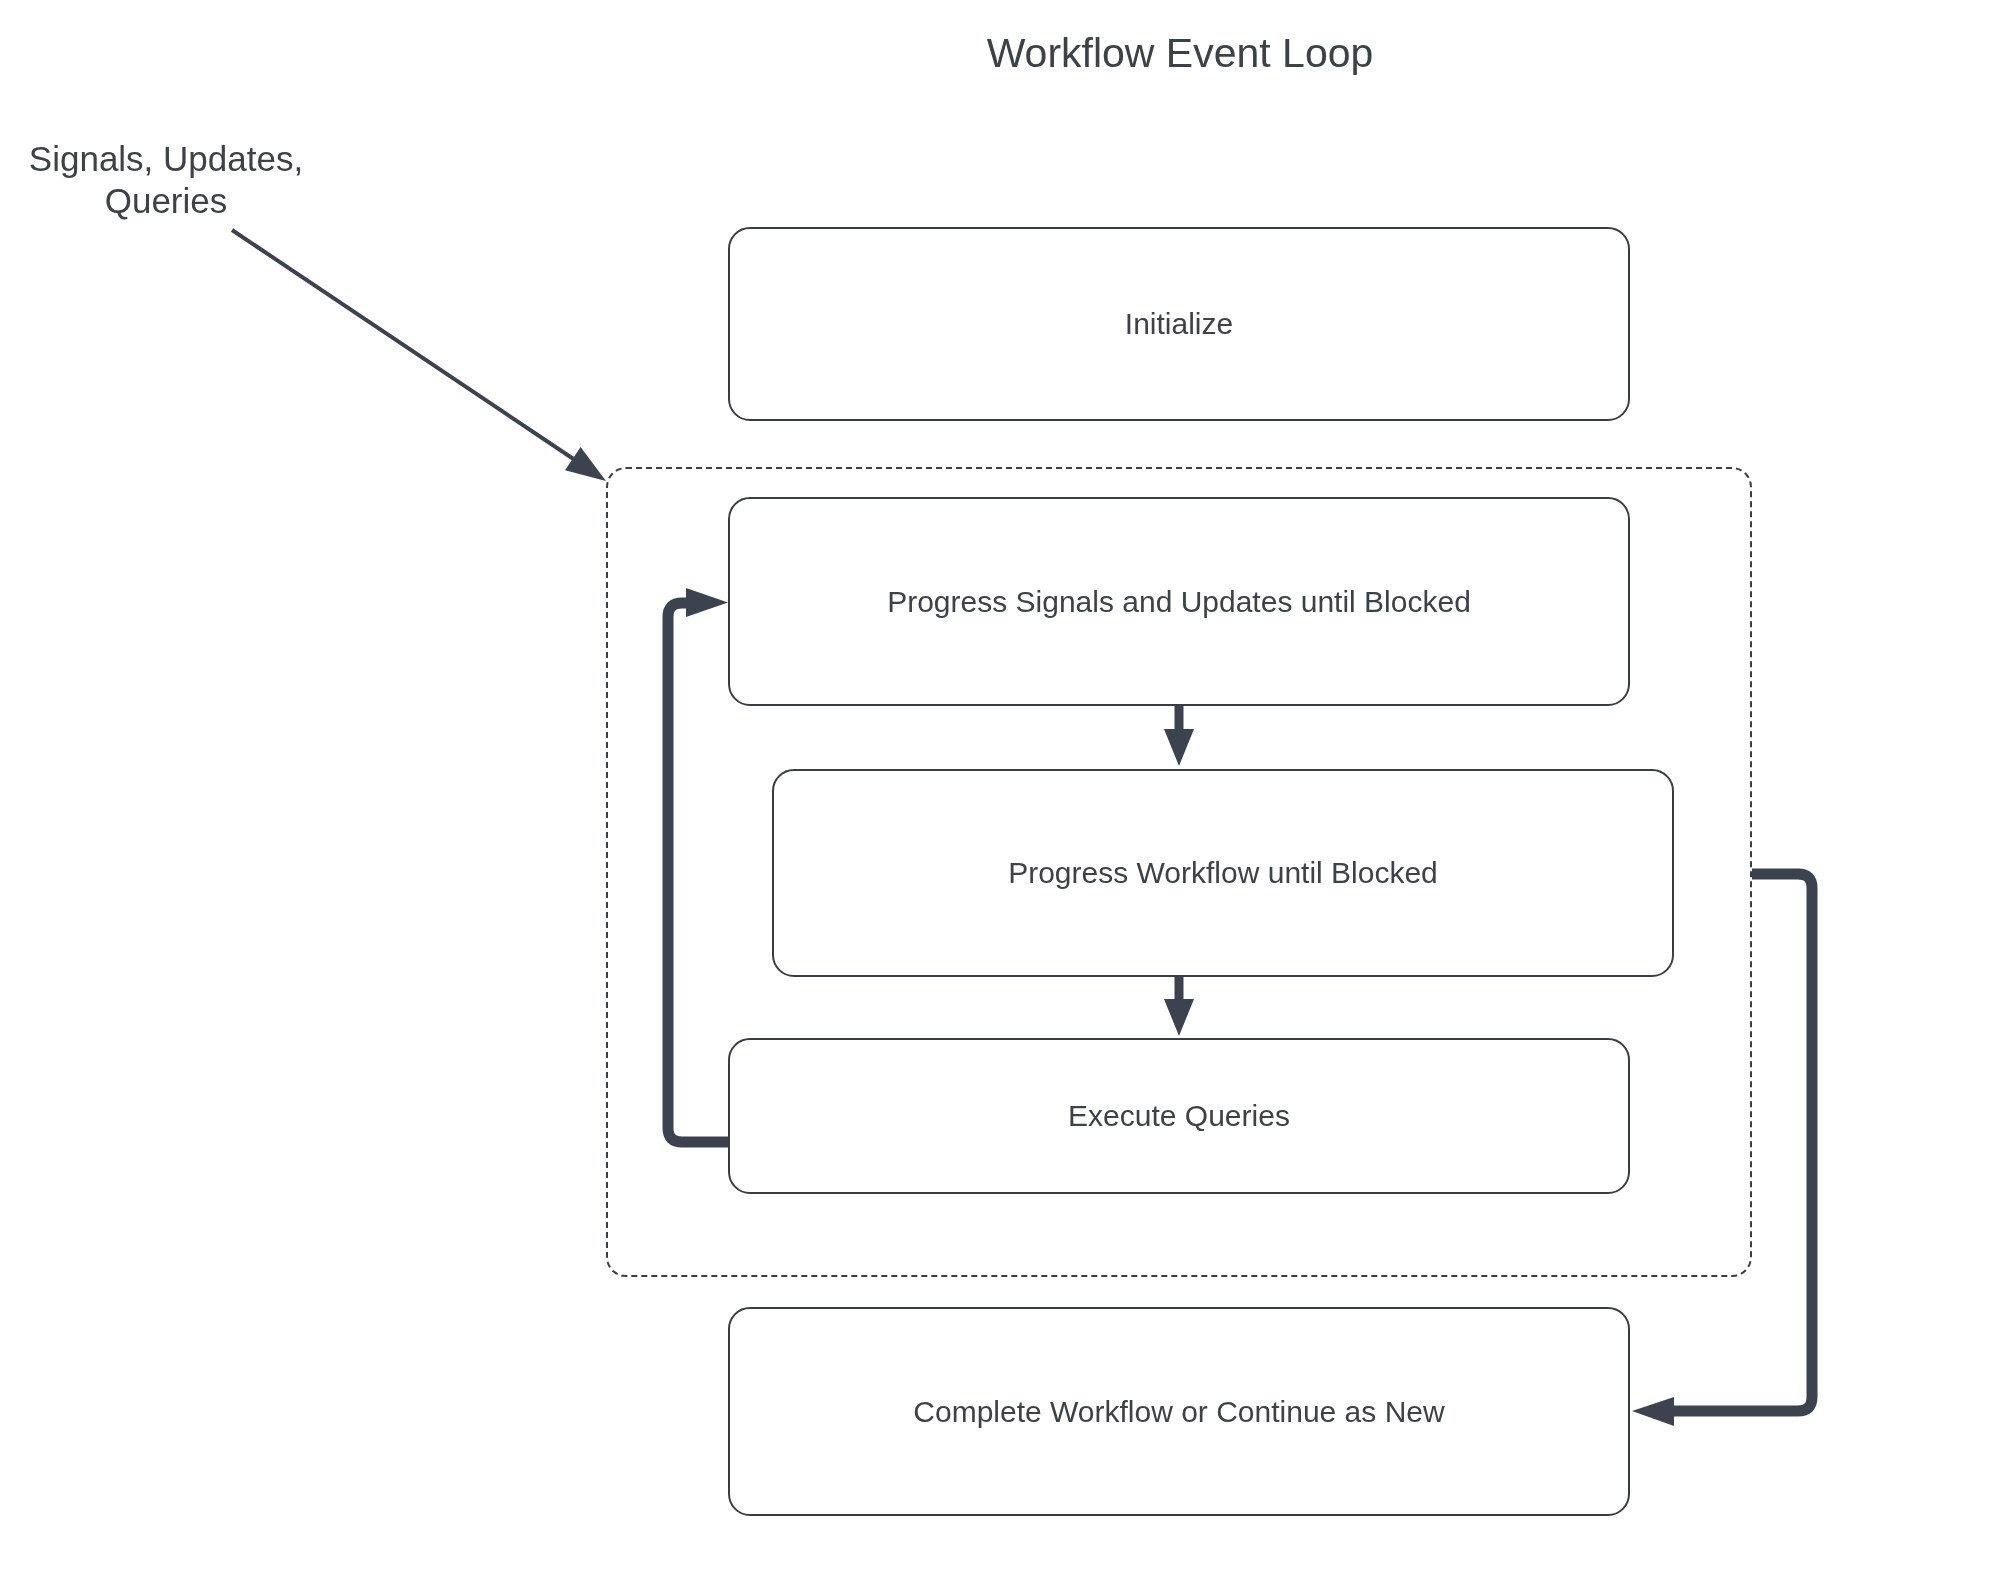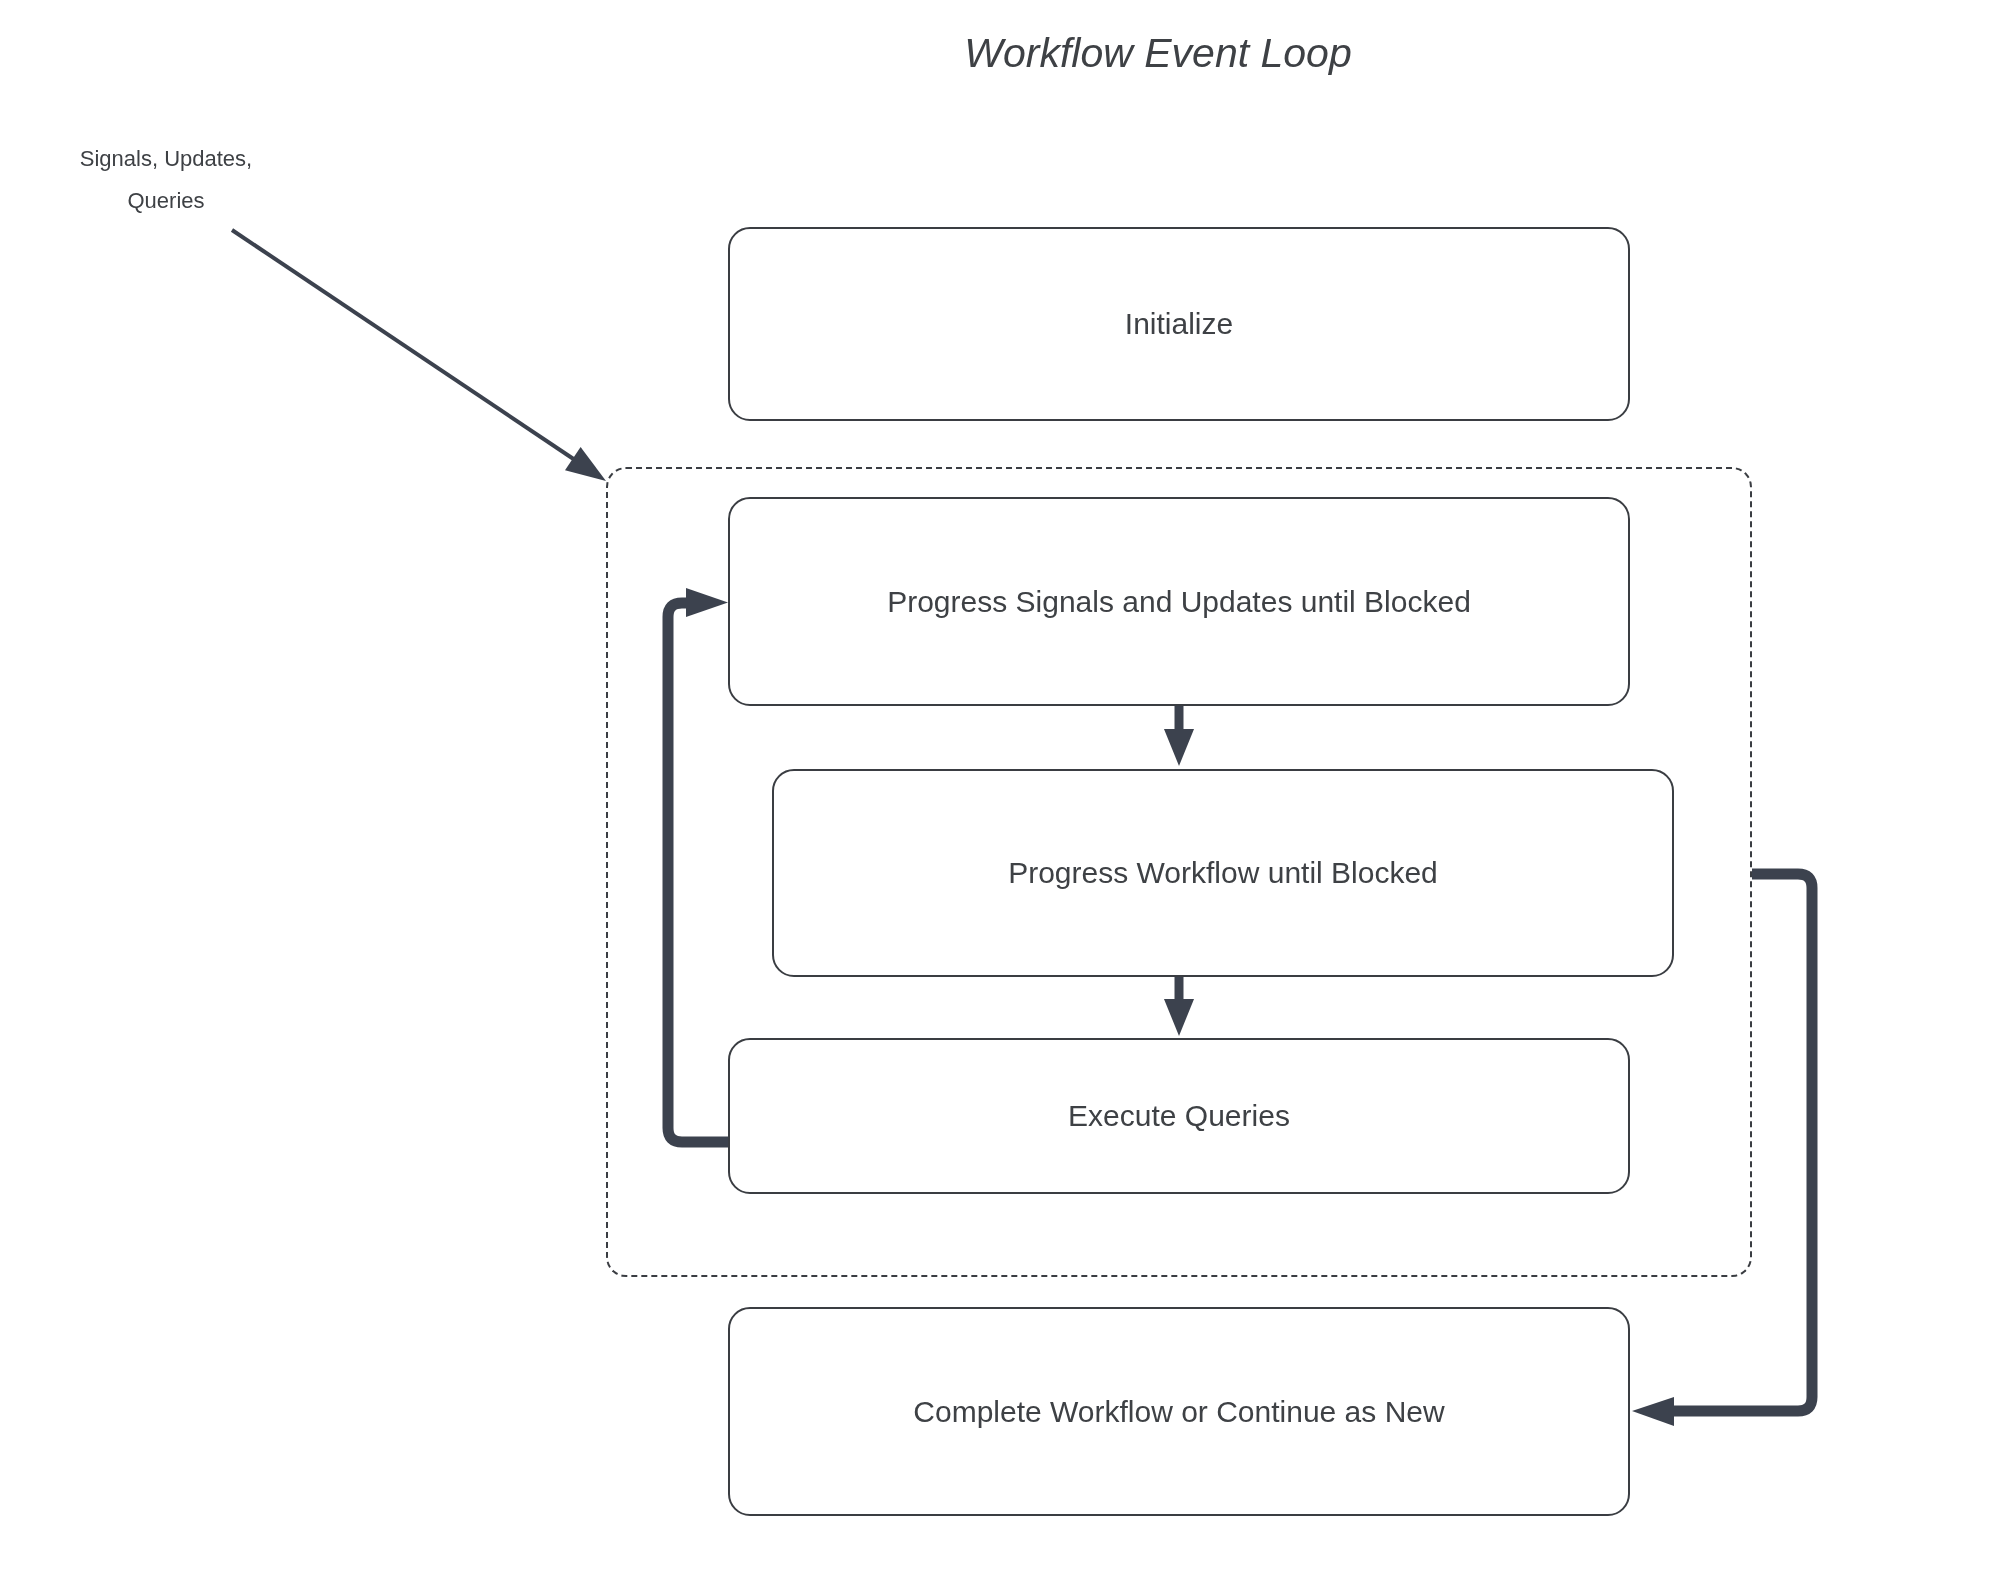--- a/index.html
+++ b/index.html
@@ -10,35 +10,34 @@
   .canvas {
     position: relative;
     width: 2006px;
     height: 1576px;
     background: var(--bg, #ffffff);
     font-family: "Liberation Sans", sans-serif;
     overflow: hidden;
   }
   .title {
     position: absolute;
-    left: 708px;
+    left: 730px;
     top: 30px;
     width: 900px;
     text-align: center;
     font-size: 41px;
-    font-style: italic;
     color: var(--text, #3e4145);
   }
   .ext-label {
     position: absolute;
     left: 16px;
     top: 138px;
     width: 300px;
     text-align: center;
-    font-size: 22px;
+    font-size: 35px;
     line-height: 42px;
     color: var(--text, #3e4145);
     white-space: pre-line;
   }
   .overlay {
     position: absolute;
     left: 0;
     top: 0;
     width: 2006px;
     height: 1576px;

